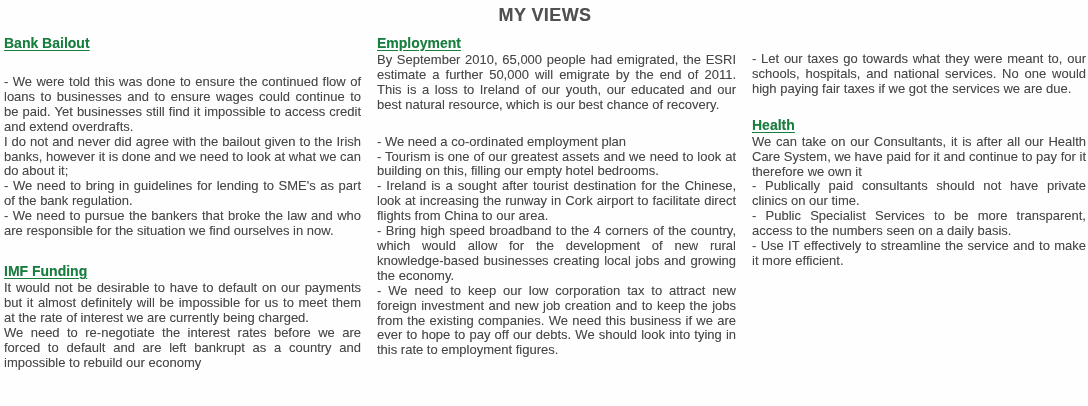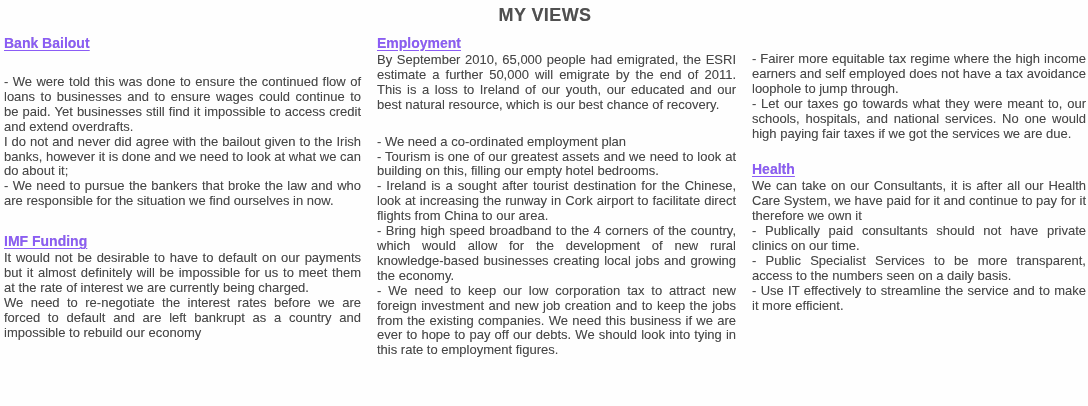--- a/index.html
+++ b/index.html
@@ -30,21 +30,21 @@
     gap: 16px;
     align-items: flex-start;
   }
   .col { flex: 0 0 auto; }
   .col-1 { width: 357px; }
   .col-2 { width: 359px; }
   .col-3 { width: 334px; padding-top: 17px; }
   .sec-heading {
     font-size: 14px;
     font-weight: bold;
-    color: #8b5cf6;
+    color: #15803d;
     text-decoration: underline;
     text-underline-offset: 2px;
     margin: 0 0 2px 0;
     text-shadow: 0 0 0.5px rgba(80,80,80,0.4);
   }
   .para {
     font-size: 13px;
     line-height: 14.9px;
     margin: 0;
     text-align: justify;
@@ -61,20 +61,21 @@
 
   <h1 class="doc-title">MY VIEWS</h1>
 
   <div class="cols">
 
     <div class="col col-1">
       <div>
         <h2 class="sec-heading">Bank Bailout</h2>
         <p class="para gap">- We were told this was done to ensure the continued flow of loans to businesses and to ensure wages could continue to be paid.  Yet businesses still find it impossible to access credit and extend overdrafts.</p>
         <p class="para">I do not and never did agree with the bailout given to the Irish banks, however it is done and we need to look at what we can do about it;</p>
+        <p class="para">- We need to bring in guidelines for lending to SME's as part of the bank regulation.</p>
         <p class="para">- We need to pursue the bankers that broke the law and who are responsible for the situation we find ourselves in now.</p>
       </div>
       <div>
         <h2 class="sec-heading gap">IMF Funding</h2>
         <p class="para">It would not be desirable to have to default on our payments but it almost definitely will be impossible for us to meet them at the rate of interest we are currently being charged.</p>
         <p class="para">We need to re-negotiate the interest rates before we are forced to default and are left bankrupt as a country and impossible to rebuild our economy</p>
       </div>
     </div>
 
     <div class="col col-2">
@@ -84,21 +85,20 @@
         <p class="para gap-lg">- We need a co-ordinated employment plan</p>
         <p class="para">- Tourism is one of our greatest assets and we need to look at building on this, filling our empty hotel bedrooms.</p>
         <p class="para">- Ireland is a sought after tourist destination for the Chinese, look at increasing the runway in Cork airport to facilitate direct flights from China to our area.</p>
         <p class="para">- Bring high speed broadband to the 4 corners of the country, which would allow for the development of new rural knowledge-based businesses creating local jobs and growing the economy.</p>
         <p class="para">- We need to keep our low corporation tax to attract new foreign investment and new job creation and to keep the jobs from the existing companies.  We need this business if we are ever to hope to pay off our debts.  We should look into tying in this rate to employment figures.</p>
       </div>
     </div>
 
     <div class="col col-3">
       <div>
-        <p class="para">- Fairer more equitable tax regime where the high income earners and self employed does not have a tax avoidance loophole to jump through.</p>
         <p class="para">- Let our taxes go towards what they were meant to, our schools, hospitals, and national services.  No one would high paying fair taxes if we got the services we are due.</p>
       </div>
       <div>
         <h2 class="sec-heading gap-md">Health</h2>
         <p class="para">We can take on our Consultants, it is after all our Health Care System, we have paid for it and continue to pay for it therefore we own it</p>
         <p class="para">- Publically paid consultants should not have private clinics on our time.</p>
         <p class="para">- Public Specialist Services to be more transparent, access to the numbers seen on a daily basis.</p>
         <p class="para">- Use IT effectively to streamline the service and to make it more efficient.</p>
       </div>
     </div>

